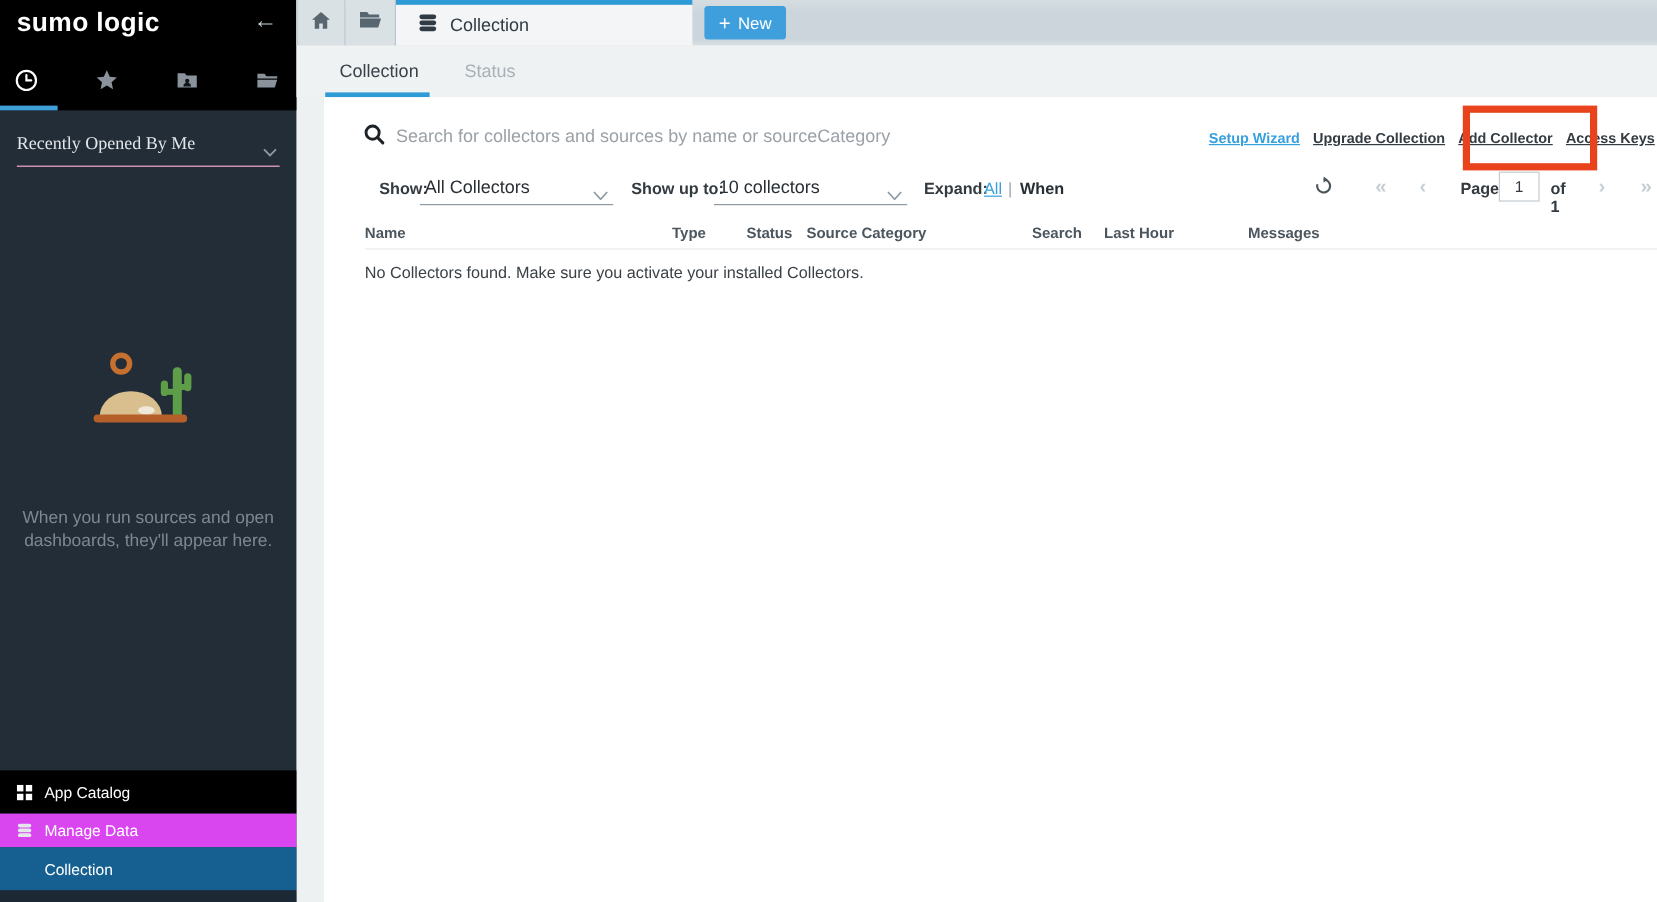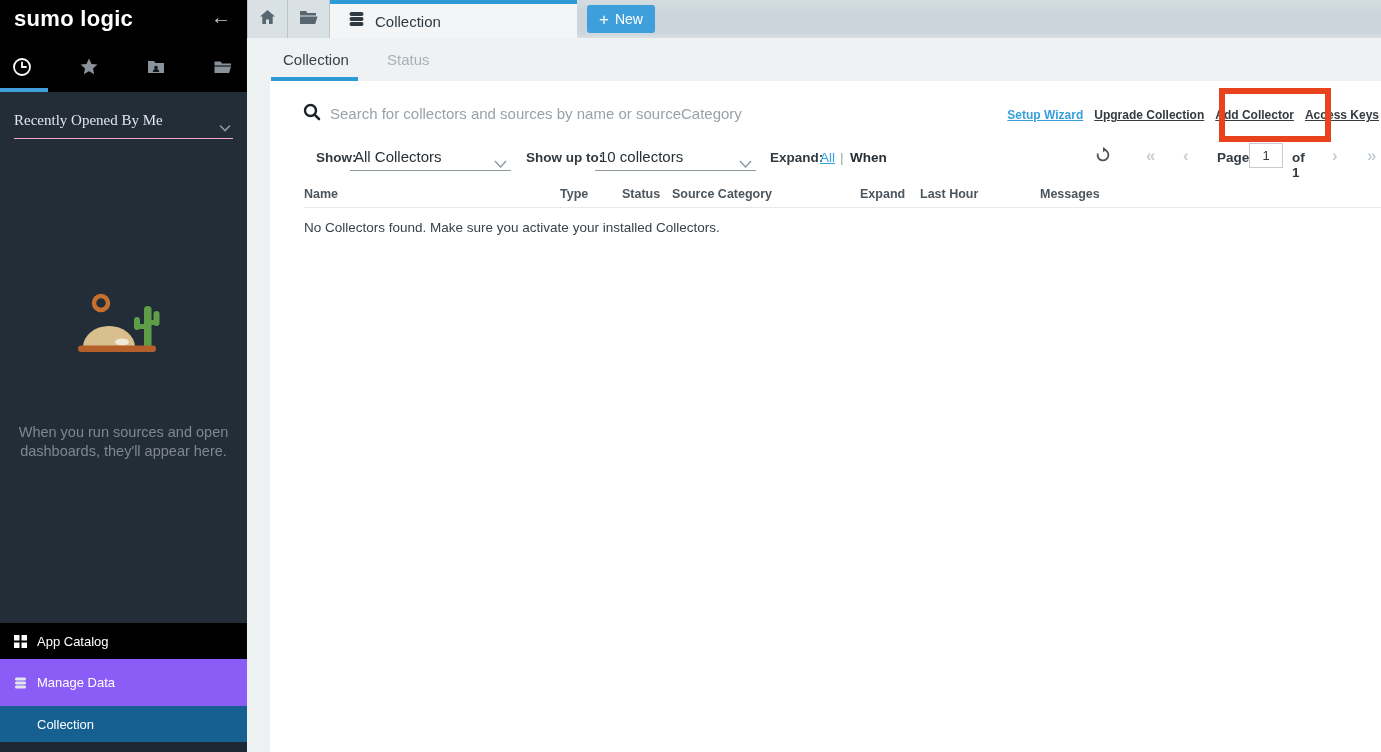--- a/index.html
+++ b/index.html
@@ -21,21 +21,21 @@
   .recent-chevron { position:absolute; right:2px; top:12px; }
 
   .illus { position:absolute; left:60px; top:290px; width:130px; height:68px; }
   .empty-title { position:absolute; left:0; top:384px; width:247px; text-align:center; color:#8c959d; font-size:26px; font-weight:400; }
   .empty-caption { position:absolute; left:0; top:423px; width:247px; text-align:center; color:#7f8890; font-size:14.5px; line-height:19px; }
 
   .sb-nav { position:absolute; left:0; bottom:0; width:247px; }
   .nav-item { display:flex; align-items:center; padding-left:14px; color:#fff; font-size:13px; cursor:pointer; }
   .nav-item .nic { width:13px; margin-right:10px; display:flex; align-items:center; justify-content:center; }
   .nav-app { height:36px; background:#000; }
-  .nav-manage { height:47px; background:#8b5cf6; }
+  .nav-manage { height:28px; background:#d946ef; }
   .nav-collection { height:36px; background:#156090; padding-left:37px; }
   .nav-footer { height:10px; background:#1c2834; }
 
   
   .topstrip { position:absolute; left:247px; top:0; width:1134px; height:38px;
     background:linear-gradient(#d5dde1, #cbd5db 30%, #cbd5db 86%, #d9e0e4); }
   .tsbtn { position:absolute; top:0; height:38px; width:41px; background:#d9e1e5; border-right:1px solid #b9c5cc; display:flex; align-items:center; justify-content:center; cursor:pointer; }
   .tsbtn.home { left:0; border-left:1px solid #b9c5cc; }
   .tsbtn.folder { left:41px; width:42px; }
   .active-tab { position:absolute; left:83px; top:0; width:247px; height:38px; background:#f3f5f6; border-top:4px solid #2e9ad6; display:flex; align-items:center; padding-left:18px; gap:10px; cursor:pointer; }
@@ -272,21 +272,21 @@
       <span class="pg-label" style="left:1010px;">of 1</span>
       <span class="pg-chev" style="left:1050px;">›</span>
       <span class="pg-chev" style="left:1085px;">»</span>
     </div>
 
     <div class="thead">
       <span class="th" style="left:34px;">Name</span>
       <span class="th" style="left:290px;">Type</span>
       <span class="th" style="left:352px;">Status</span>
       <span class="th" style="left:402px;">Source Category</span>
-      <span class="th" style="left:590px;">Expand</span>
+      <span class="th" style="left:590px;">Search</span>
       <span class="th" style="left:650px;">Last Hour</span>
       <span class="th" style="left:770px;">Messages</span>
     </div>
     <div class="thead-divider"></div>
 
     <div class="empty-msg">No Collectors found. Make sure you activate your installed Collectors.</div>
   </main>
 
   <div class="annotation"></div>
 

